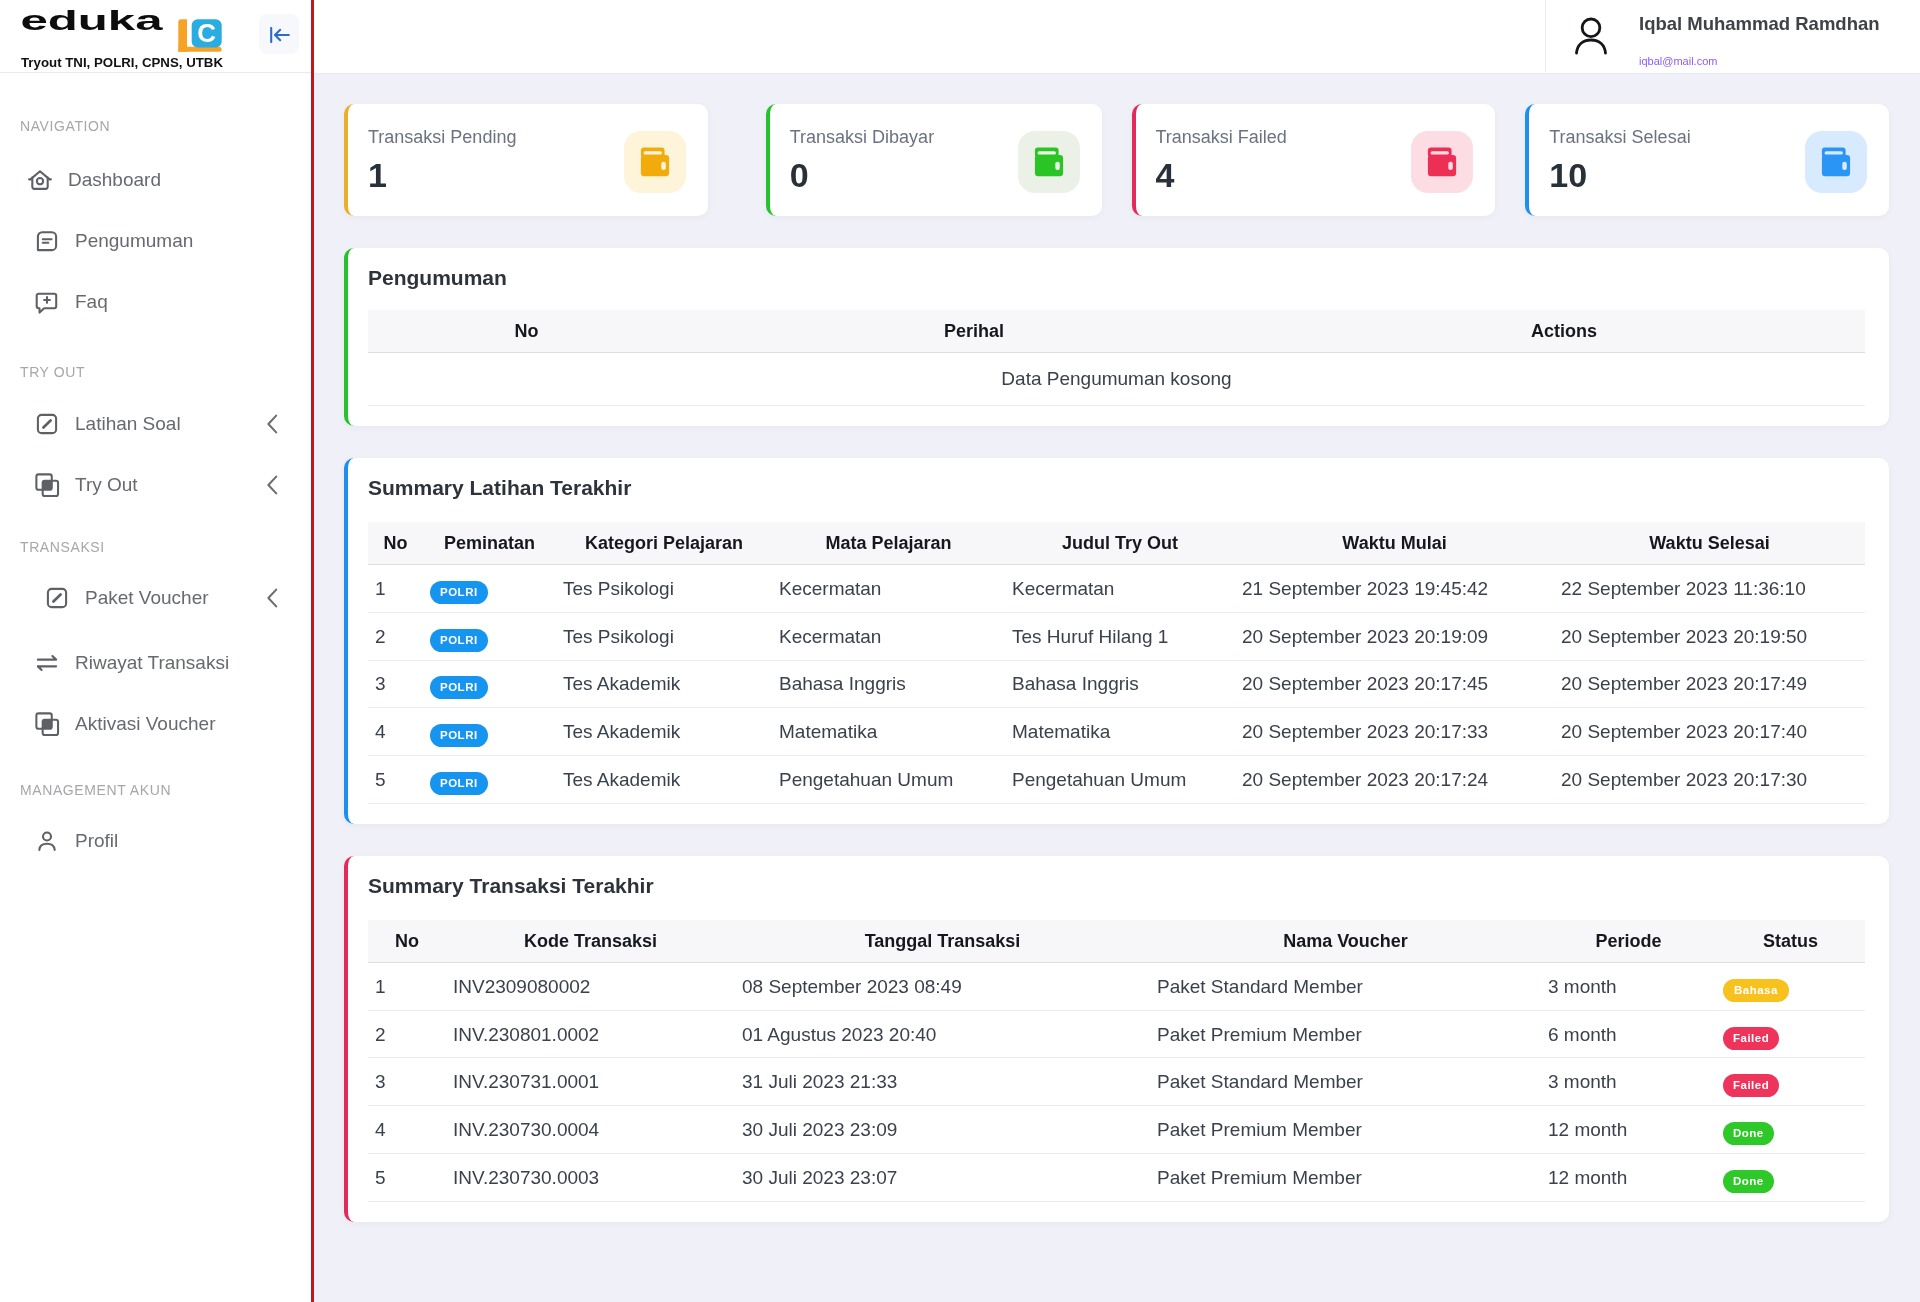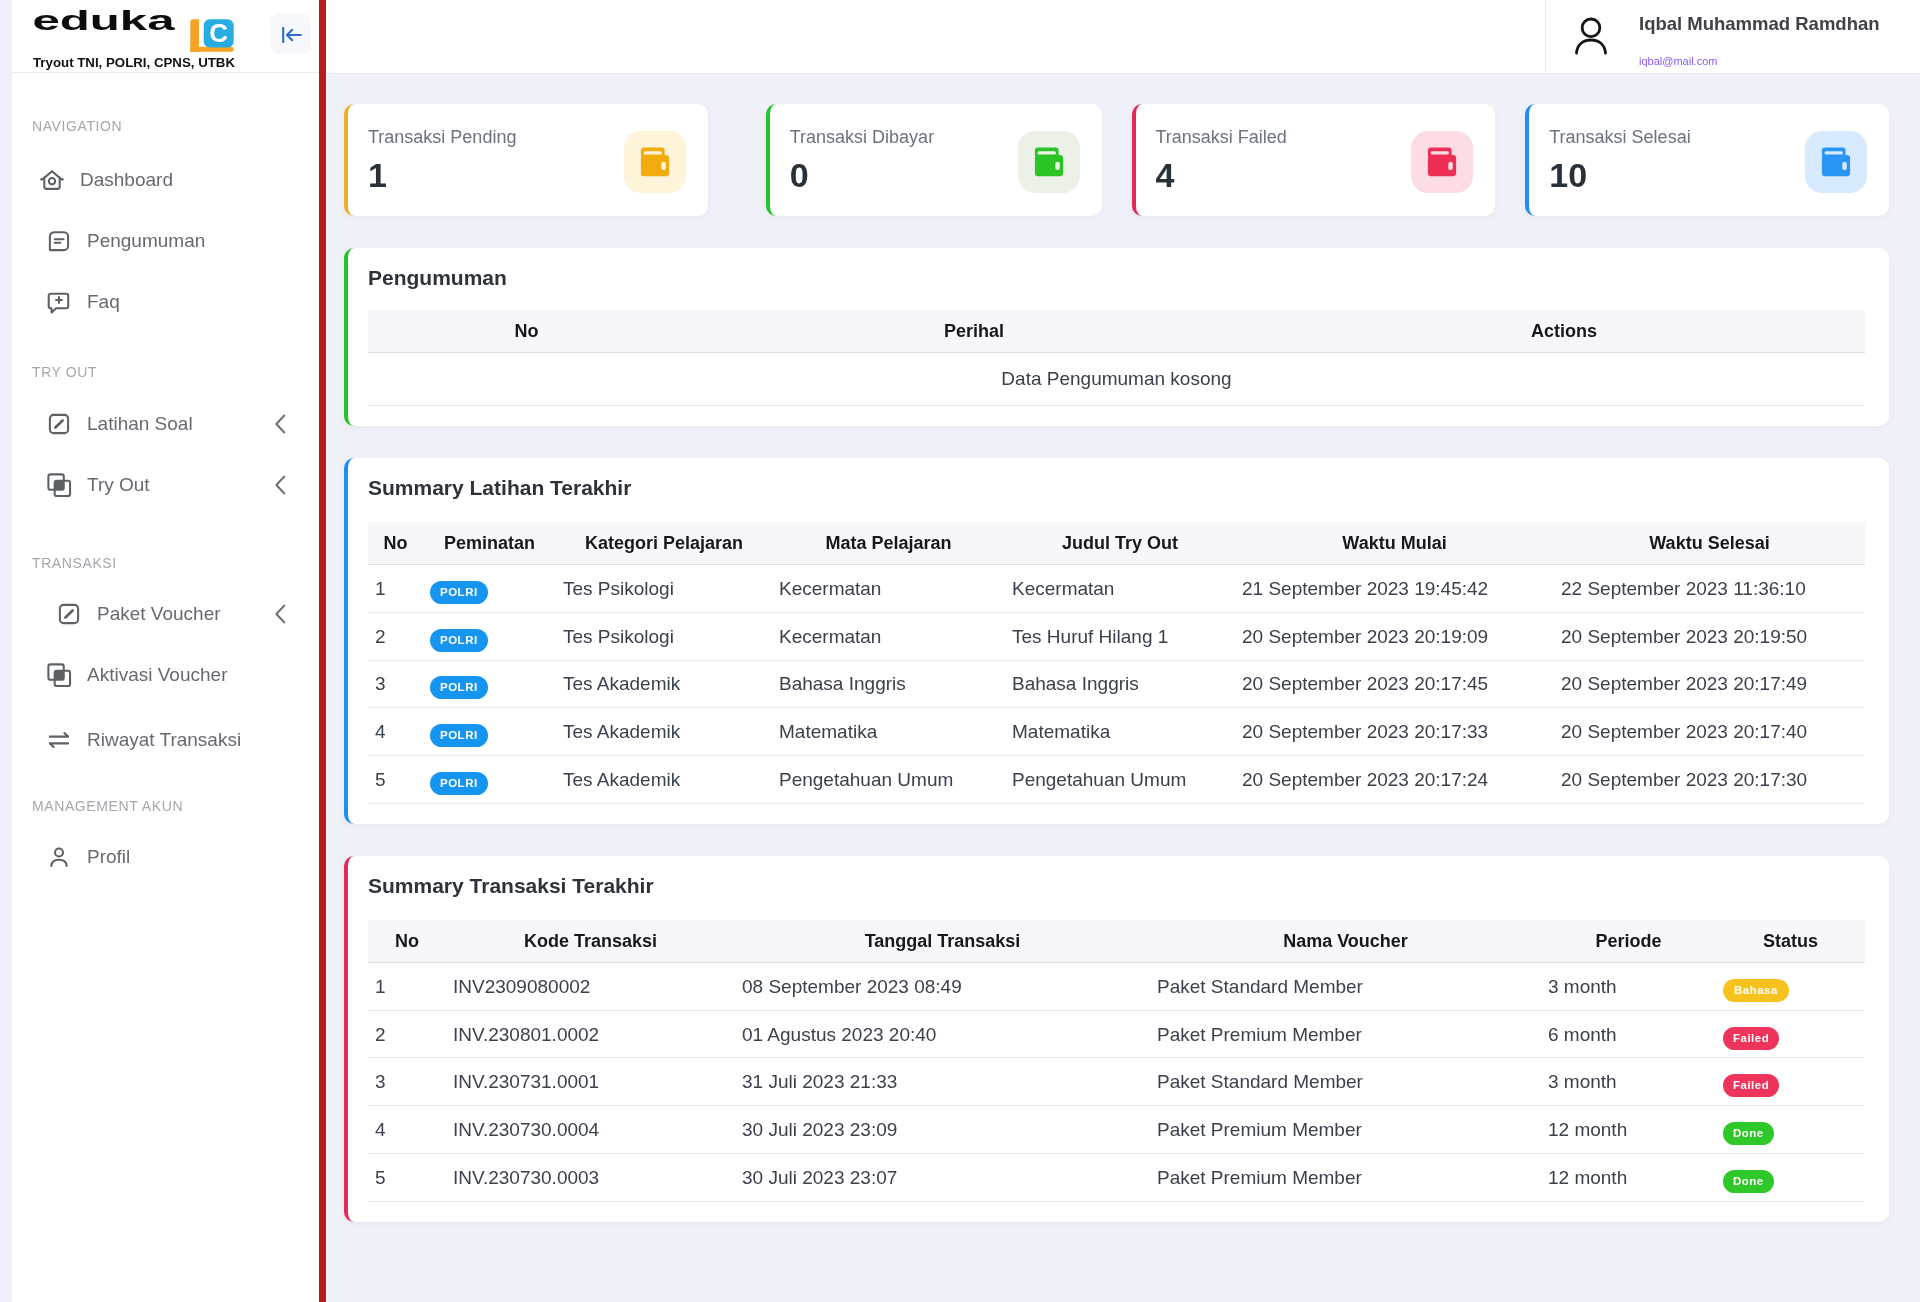--- a/index.html
+++ b/index.html
@@ -1,17 +1,17 @@
 <!DOCTYPE html>
 <html><head>
 <meta charset="utf-8">
 <style>
 * { margin:0; padding:0; box-sizing:border-box; }
 html,body { width:1920px; height:1302px; font-family:"Liberation Sans", sans-serif; background:#f0f1f8; overflow:hidden; }
-.sidebar { position:absolute; left:12px; top:0; width:314px; height:1302px; background:#fff; border-right:7px solid #b91c1c; z-index:5; }
+.sidebar { position:absolute; left:0; top:0; width:314px; height:1302px; background:#fff; border-right:3px solid #b91c1c; z-index:5; }
 .logorow { position:relative; height:73px; border-bottom:1px solid #e9e9f0; }
 .collapse-bg { position:absolute; left:259px; top:14px; width:40px; height:40px; background:#f7f8fb; border-radius:8px; }
 .topbar { position:absolute; left:314px; top:0; width:1606px; height:74px; background:#fff; border-bottom:1px solid #e9e9f0; z-index:4; }
 .userbox { position:absolute; right:0; top:0; width:375px; height:72px; border-left:1px solid #e9e9f0; }
 .uname { position:absolute; left:93px; top:11px; font-size:18.5px; font-weight:bold; color:#3f4247; line-height:26px; }
 .umail { position:absolute; left:93px; top:51px; font-size:11px; color:#8b5cf6; line-height:20px; }
 .uavatar { position:absolute; left:25px; top:16px; }
 
 .navlabel { padding-left:20px; font-size:14px; color:#a6a6ac; letter-spacing:.6px; line-height:20px; height:20px; }
 .nav-item { height:61px; display:flex; align-items:center; padding-left:34px; position:relative; color:#666a70; font-size:19px; }
@@ -112,44 +112,44 @@
     <svg width="26" height="26" viewBox="0 0 24 24" fill="none" stroke="#5d6166" stroke-width="1.9" stroke-linecap="round" stroke-linejoin="round">
       <rect x="8" y="8" width="8.4" height="8.4" rx="1.2" fill="#5d6166" stroke="none"></rect>
       <rect x="2.2" y="2.2" width="14.2" height="14.2" rx="1.9"></rect>
       <rect x="8" y="8" width="14.2" height="14.2" rx="1.9"></rect>
     </svg>
     Try Out
     <svg class="chev" width="24" height="24" viewBox="0 0 24 24" fill="none" stroke="#6e6e74" stroke-width="2.1" stroke-linecap="round" stroke-linejoin="round">
         <path d="M15.2 3.6 7.4 12l7.8 8.4"></path>
       </svg>
   </div>
-  <div class="navlabel" style="margin-top:38px;">TRANSAKSI</div>
+  <div class="navlabel" style="margin-top:22px;">TRANSAKSI</div>
   <div class="nav-item" style="margin-top:10px;padding-left:44px;">
     <svg width="26" height="26" viewBox="0 0 24 24" fill="none" stroke="#5d6166" stroke-width="1.9" stroke-linecap="round" stroke-linejoin="round">
       <rect x="3.6" y="3.6" width="16.8" height="16.8" rx="3.4"></rect>
       <path d="M8.7 15.3l6.6-6.6" stroke-width="2.5"></path>
     </svg>
     Paket Voucher
     <svg class="chev" width="24" height="24" viewBox="0 0 24 24" fill="none" stroke="#6e6e74" stroke-width="2.1" stroke-linecap="round" stroke-linejoin="round">
         <path d="M15.2 3.6 7.4 12l7.8 8.4"></path>
       </svg>
   </div>
+  <div class="nav-item" style="margin-top:4px;">
+    <svg width="26" height="26" viewBox="0 0 24 24" fill="none" stroke="#5d6166" stroke-width="2" stroke-linecap="round" stroke-linejoin="round">
+      <path d="M3.6 8.9h16.8M17 5.6l3.4 3.3M20.4 15.1H3.6M7 18.4l-3.4-3.3"></path>
+    </svg>
+    Riwayat Transaksi
+  </div>
   <div class="nav-item">
     <svg width="26" height="26" viewBox="0 0 24 24" fill="none" stroke="#5d6166" stroke-width="1.9" stroke-linecap="round" stroke-linejoin="round">
       <rect x="8" y="8" width="8.4" height="8.4" rx="1.2" fill="#5d6166" stroke="none"></rect>
       <rect x="2.2" y="2.2" width="14.2" height="14.2" rx="1.9"></rect>
       <rect x="8" y="8" width="14.2" height="14.2" rx="1.9"></rect>
     </svg>
     Aktivasi Voucher
-  </div>
-  <div class="nav-item" style="margin-top:4px;">
-    <svg width="26" height="26" viewBox="0 0 24 24" fill="none" stroke="#5d6166" stroke-width="2" stroke-linecap="round" stroke-linejoin="round">
-      <path d="M3.6 8.9h16.8M17 5.6l3.4 3.3M20.4 15.1H3.6M7 18.4l-3.4-3.3"></path>
-    </svg>
-    Riwayat Transaksi
   </div>
   <div class="navlabel" style="margin-top:26px;">MANAGEMENT AKUN</div>
   <div class="nav-item" style="margin-top:10px;">
     <svg width="26" height="26" viewBox="0 0 24 24" fill="none" stroke="#5d6166" stroke-width="1.9" stroke-linecap="round" stroke-linejoin="round">
       <circle cx="12" cy="7.8" r="3.7"></circle>
       <path d="M4.9 20.2c.3-3.5 3-5.6 7.1-5.6s6.8 2.1 7.1 5.6"></path>
     </svg>
     Profil
   </div>
 </div>

